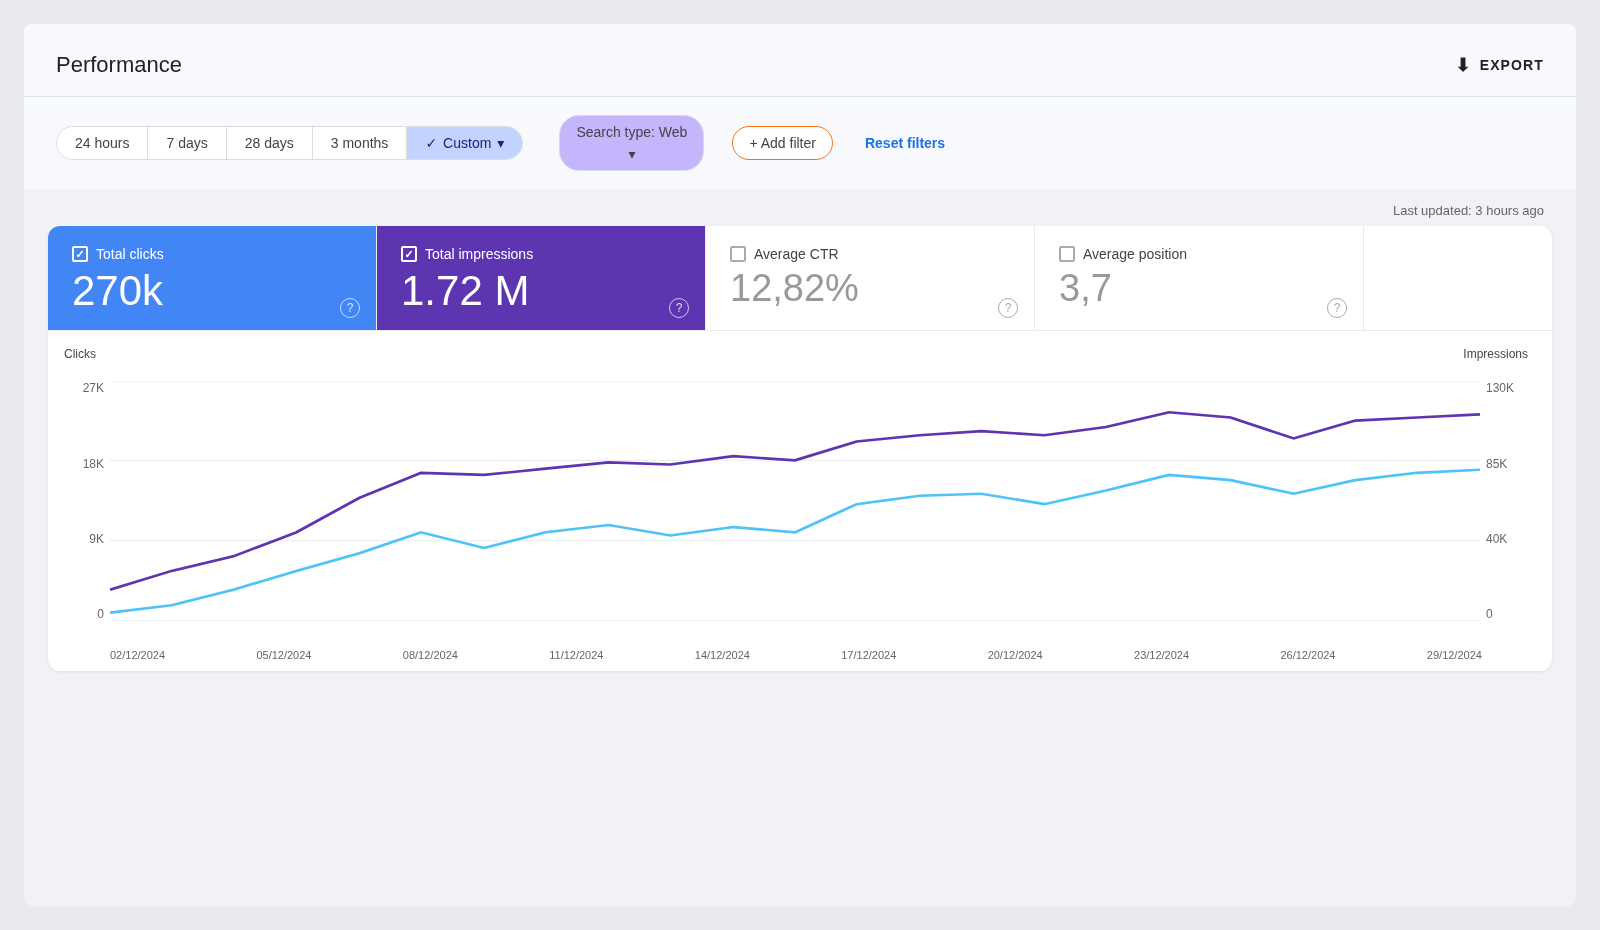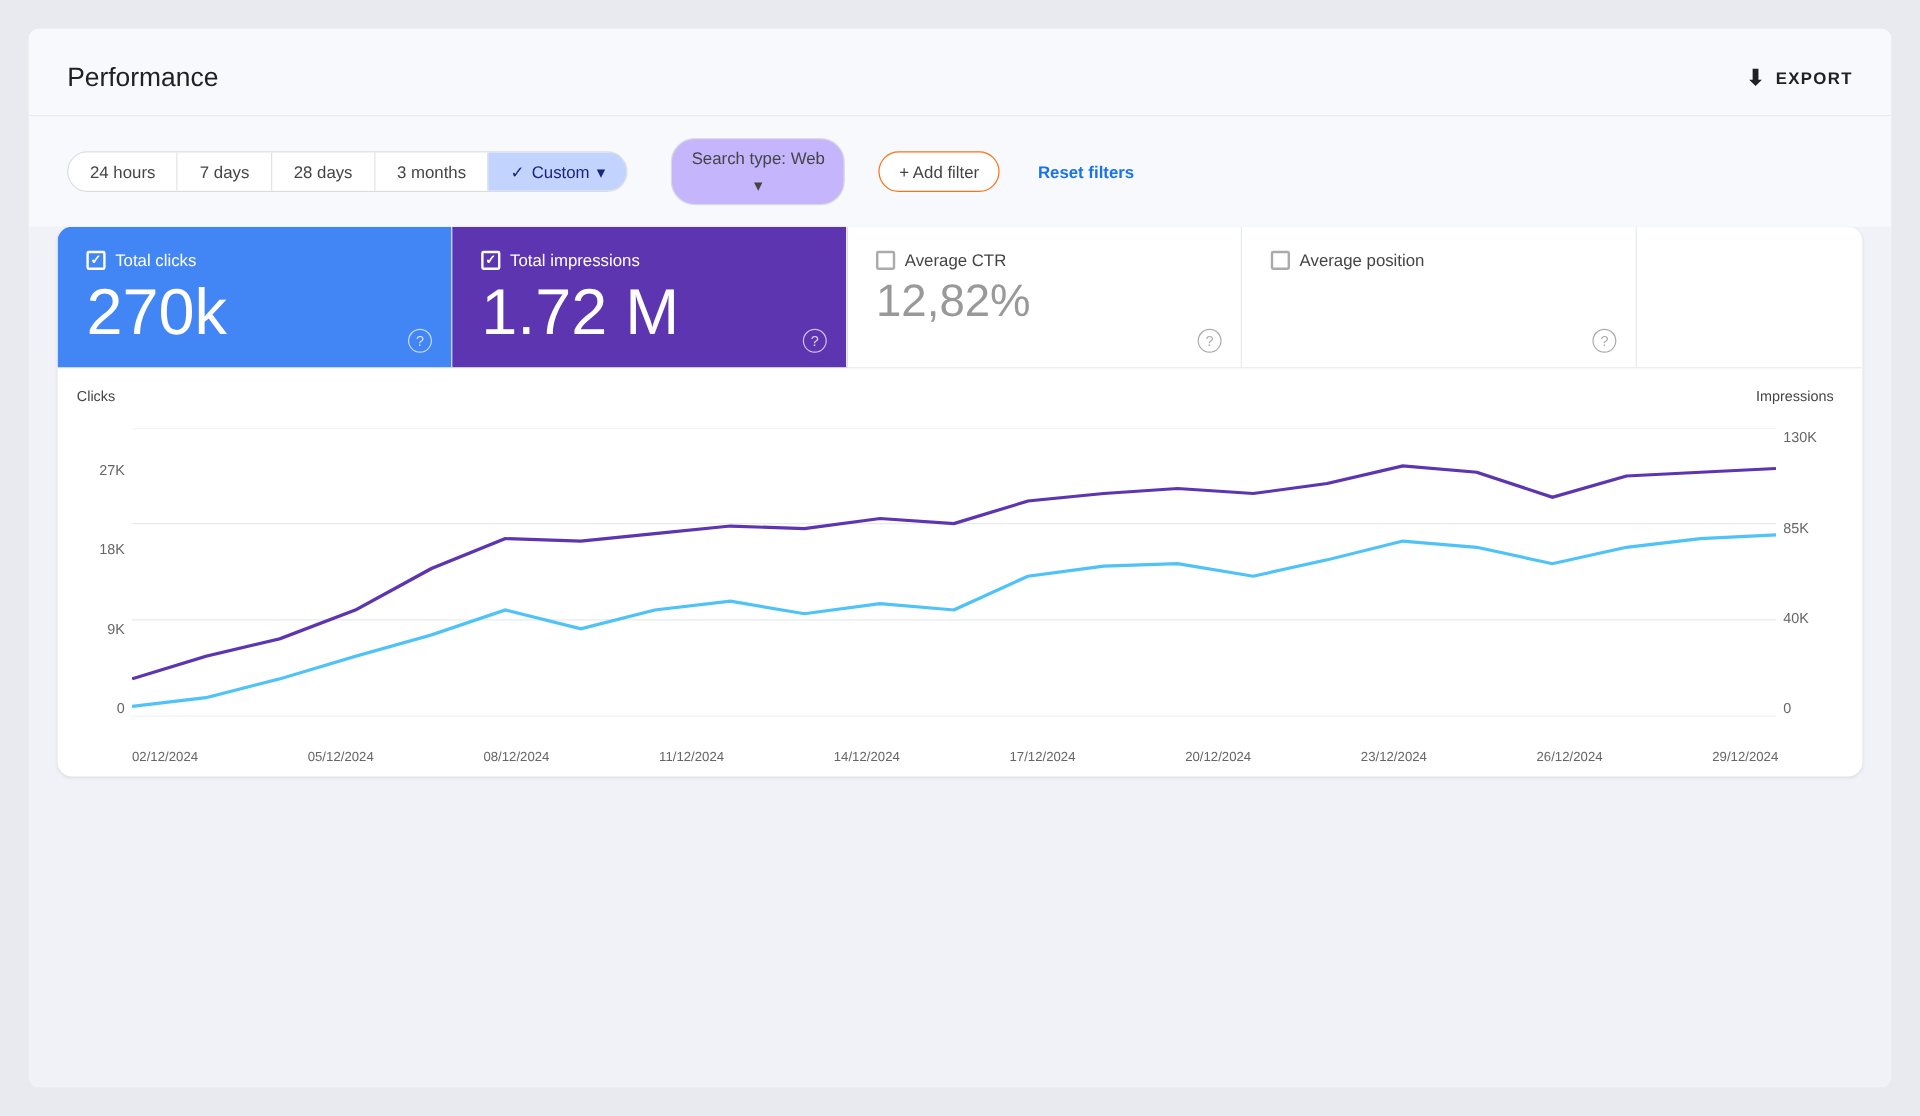--- a/index.html
+++ b/index.html
@@ -176,21 +176,21 @@
       border-color: #fff;
       background: transparent;
     }
     .checkmark {
       color: #fff;
       font-size: 11px;
       font-weight: bold;
       line-height: 1;
     }
     .metric-value {
-      font-size: 54px;
+      font-size: 42px;
       font-weight: 400;
       color: #202124;
       line-height: 1.1;
     }
     .metric-card.active-blue .metric-value,
     .metric-card.active-purple .metric-value {
       color: #fff;
     }
     .metric-card:not(.active-blue):not(.active-purple) .metric-value {
       color: #999;
@@ -285,20 +285,21 @@
       <span>Search type: Web</span>
       <span>▾</span>
     </button>
     <button class="add-filter-btn">
       <span>+ Add filter</span>
     </button>
     <button class="reset-filters-btn">Reset filters</button>
   </div>
 
   <div class="main-content">
+    <div class="last-updated">Last updated: 3 hours ago</div>
 
     <div class="chart-card">
       <div class="metrics-row">
 
         <div class="metric-card active-blue">
           <div class="metric-label">
             <div class="metric-checkbox">
               <span class="checkmark">✓</span>
             </div>
             <span>Total clicks</span>
@@ -325,31 +326,32 @@
           </div>
           <div class="metric-value">12,82%</div>
           <div class="metric-help">?</div>
         </div>
 
         <div class="metric-card">
           <div class="metric-label">
             <div class="metric-checkbox" style="border-color:#aaa;"></div>
             <span>Average position</span>
           </div>
+          <div class="metric-value">3,7</div>
           <div class="metric-help">?</div>
         </div>
 
         <div class="metric-card" style="flex:0.5; min-width:20px;"></div>
       </div>
 
       <div class="chart-area">
         <div class="chart-title-left">Clicks</div>
         <div class="chart-title-right">Impressions</div>
 
-        <div style="position:absolute; left:16px; top:50px; bottom:50px; width:40px; display:flex; flex-direction:column; justify-content:space-between; align-items:flex-end;margin-top:28px;">
+        <div style="position:absolute; left:16px; top:50px; bottom:50px; width:40px; display:flex; flex-direction:column; justify-content:space-between; align-items:flex-end;">
           <span class="axis-label">27K</span>
           <span class="axis-label">18K</span>
           <span class="axis-label">9K</span>
           <span class="axis-label">0</span>
         </div>
 
         <div style="position:absolute; right:16px; top:50px; bottom:50px; width:50px; display:flex; flex-direction:column; justify-content:space-between; align-items:flex-start;">
           <span class="axis-label">130K</span>
           <span class="axis-label">85K</span>
           <span class="axis-label">40K</span>

